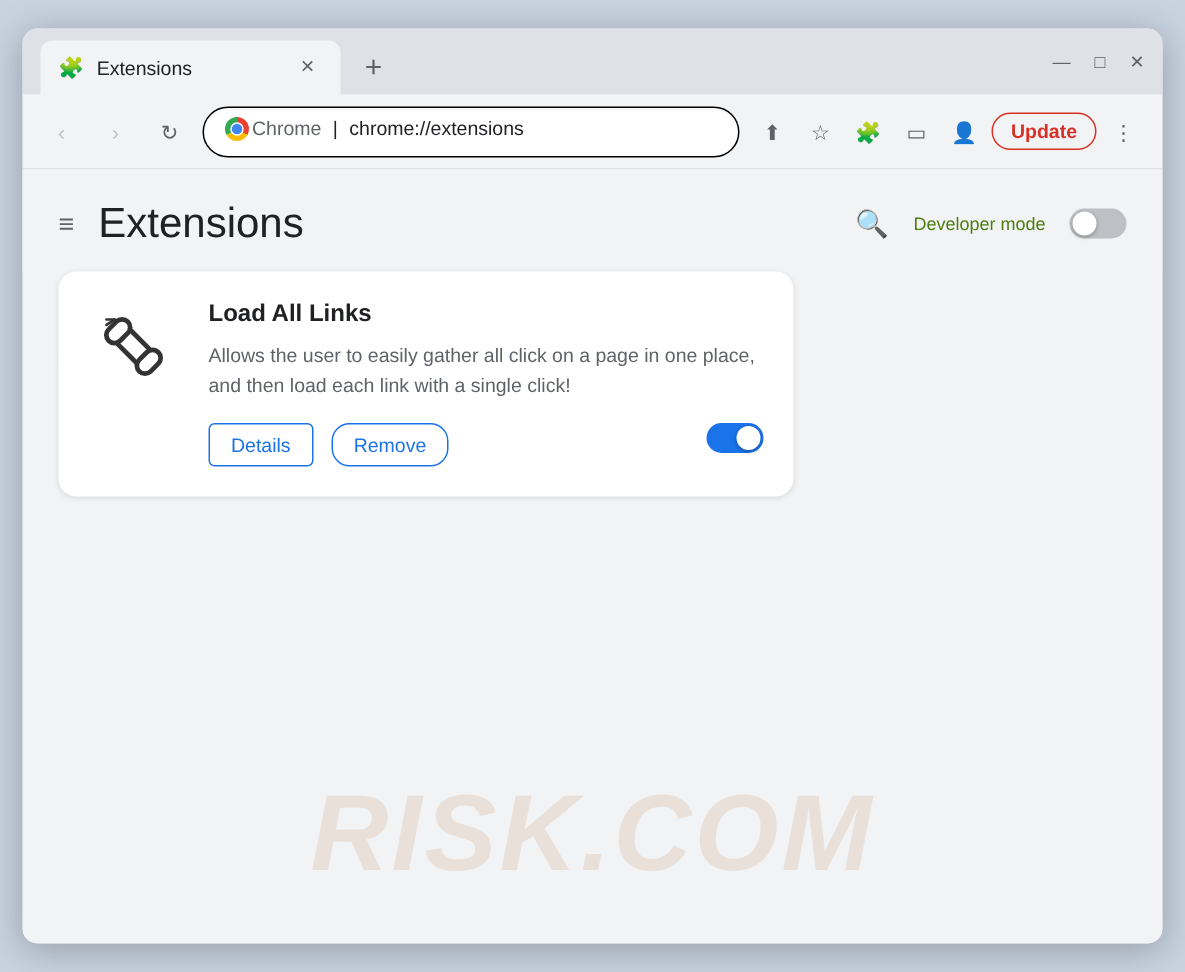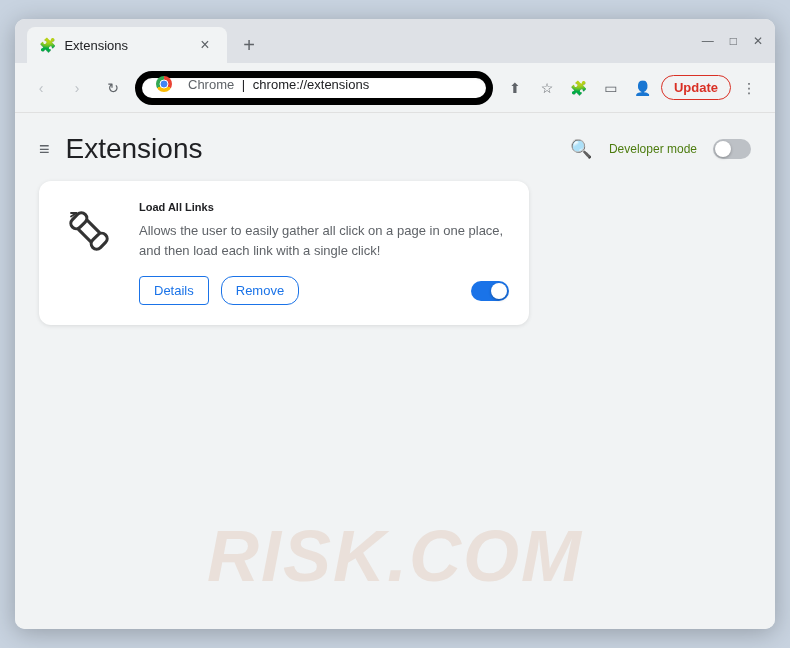--- a/index.html
+++ b/index.html
@@ -123,25 +123,25 @@
     .nav-btn.disabled {
       color: #bdc1c6;
       cursor: default;
     }
 
     .address-bar {
       flex: 1;
       background: #fff;
       border-radius: 20px;
       display: flex;
-      align-items: flex-end;
+      align-items: flex-start;
       padding: 6px 14px;
-      gap: 16px;
+      gap: 2px;
       height: 34px;
-      border: 7px solid #000000;
+      border: 1px solid #000000;
       box-shadow: inset 0 1px 2px rgba(0,0,0,0.05);
     }
 
     .chrome-logo {
       width: 16px;
       height: 16px;
       border-radius: 50%;
       background: conic-gradient(#ea4335 0deg 120deg, #fbbc05 120deg 240deg, #34a853 240deg 360deg);
       position: relative;
       flex-shrink: 0;
@@ -319,36 +319,36 @@
     .chain-icon {
       width: 54px;
       height: 54px;
     }
 
     .ext-info {
       flex: 1;
     }
 
     .ext-name {
-      font-size: 11px;
+      font-size: 16px;
       font-weight: 600;
       color: #202124;
       margin-bottom: 8px;
     }
 
     .ext-desc {
       font-size: 13px;
       color: #5f6368;
       line-height: 1.5;
       margin-bottom: 16px;
     }
 
     .ext-actions {
       display: flex;
-      align-items: center;
+      align-items: flex-start;
       gap: 12px;
     }
 
     .details-btn {
       border: 1.5px solid #1a73e8;
       background: transparent;
       color: #1a73e8;
       border-radius: 4px;
       padding: 6px 14px;
       font-size: 13px;

